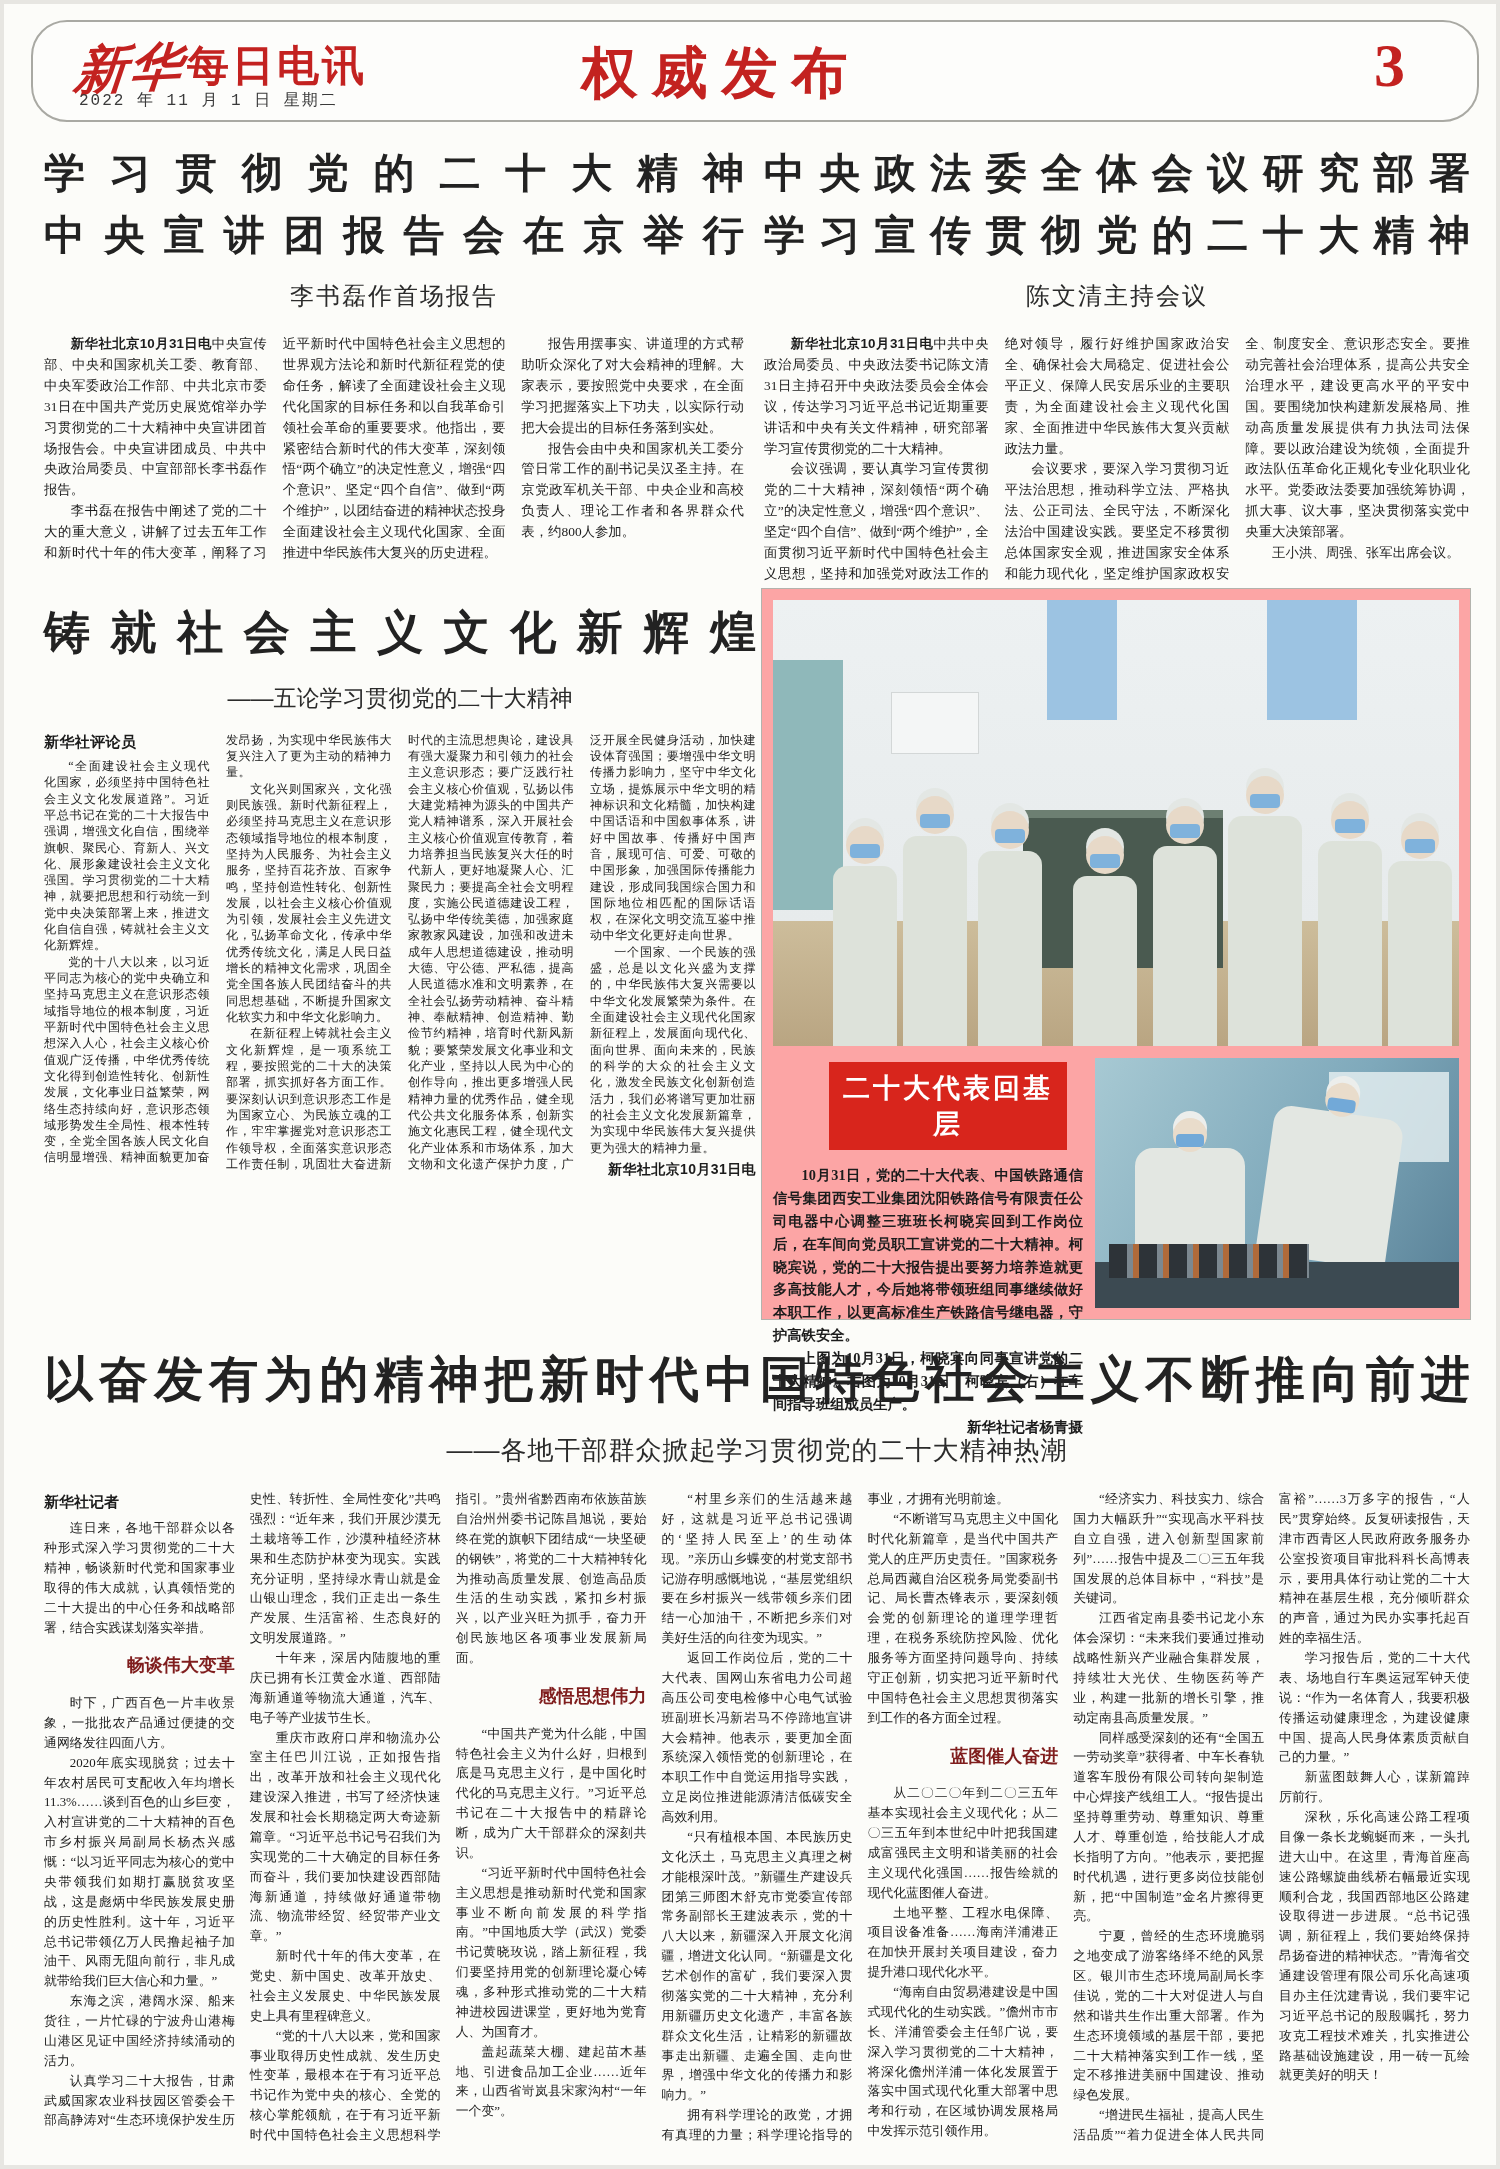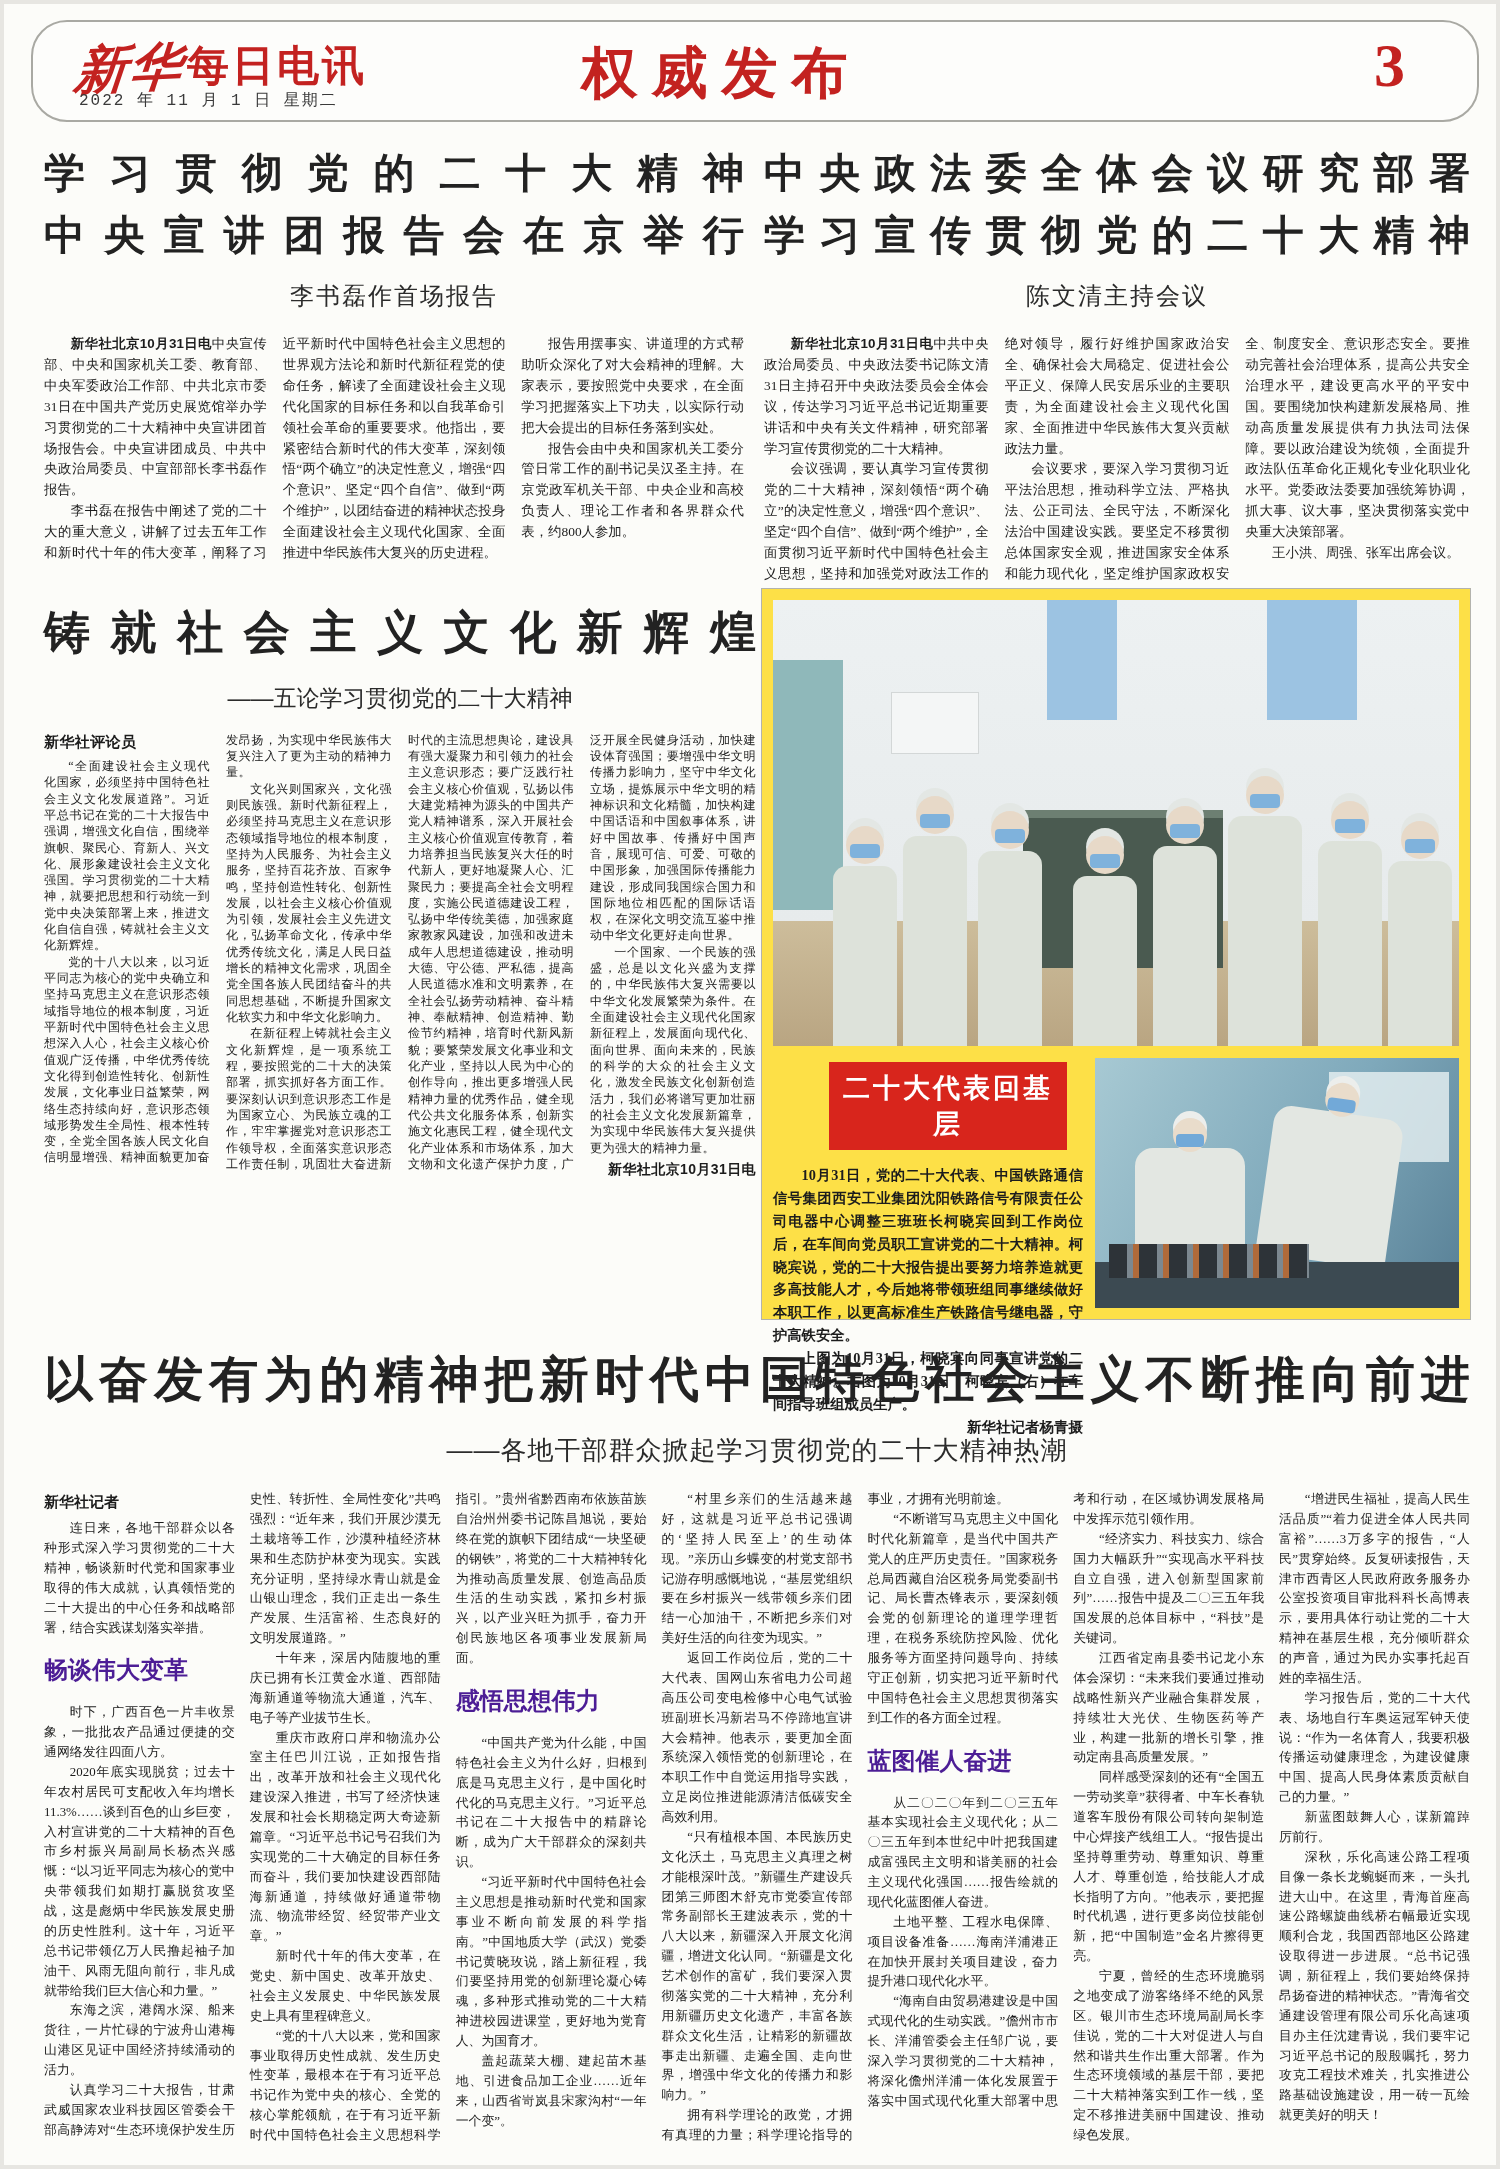--- a/index.html
+++ b/index.html
@@ -23,21 +23,21 @@
   .page-number{position:absolute;right:72px;top:8px;font-size:62px;font-weight:bold;color:#c32220;}
 
   
   .headline{font-weight:bold;color:#222;text-align:justify;text-align-last:justify;line-height:1.45;}
   .hl-top{font-size:41px;}
   .subtitle{font-family:"Liberation Sans","DejaVu Sans",sans-serif;text-align:center;color:#2b2b2b;}
   .cols{column-gap:16px;text-align:justify;}
   .cols .para{margin:0;text-indent:2em;}
   .cols .para b{font-family:"Liberation Sans","DejaVu Sans",sans-serif;}
   .col-subhead{font-family:"Liberation Sans","DejaVu Sans",sans-serif;font-weight:bold;
-               font-size:24px;text-align:left;margin:14px 0;color:#4c1d95;}
+               font-size:18px;text-align:right;margin:14px 0;color:#7f1d1d;}
   .flow-byline{font-family:"Liberation Sans","DejaVu Sans",sans-serif;font-weight:bold;
                font-size:15px;margin:0 0 6px 0;}
   .credit{font-family:"Liberation Sans","DejaVu Sans",sans-serif;font-weight:bold;
           text-align:right;margin:4px 0 0 0;}
 
   
   .article-top{position:absolute;top:140px;width:700px;}
   .article-top .hl1,.article-top .hl2{height:62px;}
   .article-top .subtitle{font-size:24px;margin-top:12px;letter-spacing:2px;}
   .article-top .cols{margin-top:22px;height:262px;column-count:3;font-size:13.4px;line-height:1.56;overflow:hidden;}
@@ -47,21 +47,21 @@
   
   .commentary{position:absolute;left:40px;top:596px;width:712px;}
   .commentary .headline{font-size:46px;}
   .commentary .subtitle{font-size:23px;margin-top:16px;}
   .commentary .cols{margin-top:18px;height:612px;column-count:4;font-size:12.1px;line-height:1.35;
                     letter-spacing:.4px;overflow:hidden;}
   .commentary .credit{font-size:14px;}
 
   
   .photo-box{position:absolute;left:757px;top:584px;width:710px;height:732px;
-             border:1px solid #b3b3ad;background:#fde047;padding:11px;box-sizing:border-box;}
+             border:1px solid #b3b3ad;background:#fca5a5;padding:11px;box-sizing:border-box;}
   .photo-main{position:relative;width:100%;height:446px;background:linear-gradient(#eef2f3 0%,#e9edee 70%,#c9b removed);
               background:linear-gradient(#edf1f2 0%,#e7ebec 72%,#cdbd9b 72%,#b9a582 100%);overflow:hidden;}
   .curtain{position:absolute;top:0;height:120px;background:#9cc3e2;}
   .ac-unit{position:absolute;left:118px;top:92px;width:86px;height:60px;background:#f4f6f6;border:1px solid #d3d7d7;}
   .cabinet{position:absolute;left:0;top:60px;width:70px;height:250px;background:#8fb8ba;}
   .crate{position:absolute;left:250px;top:210px;width:200px;height:150px;background:#4a5a50;border-top:8px solid #6d7f72;}
   .person{position:absolute;bottom:0;width:64px;background:#dde2da;border-radius:14px 14px 0 0;}
   .person:before{content:"";position:absolute;left:50%;top:-40px;transform:translateX(-50%);
                  width:38px;height:38px;border-radius:50%;background:#e7d9c8;
                  box-shadow:0 -8px 0 0 #e3e7e4;}

